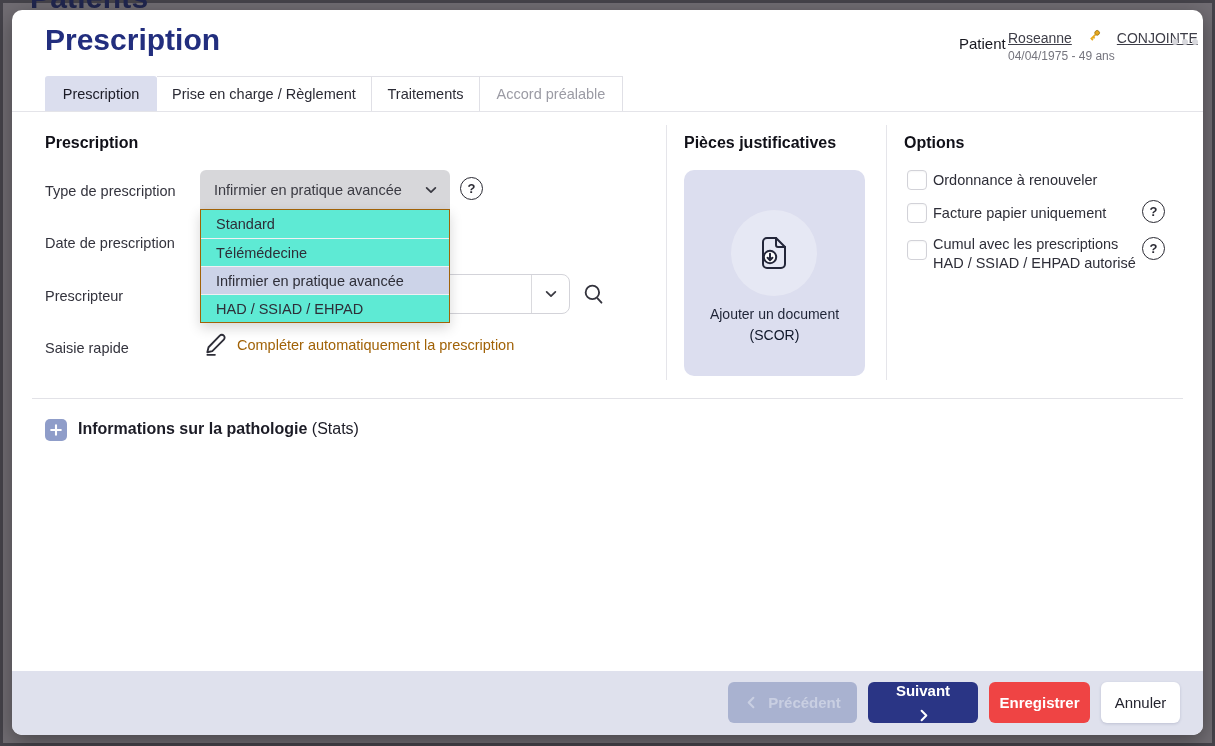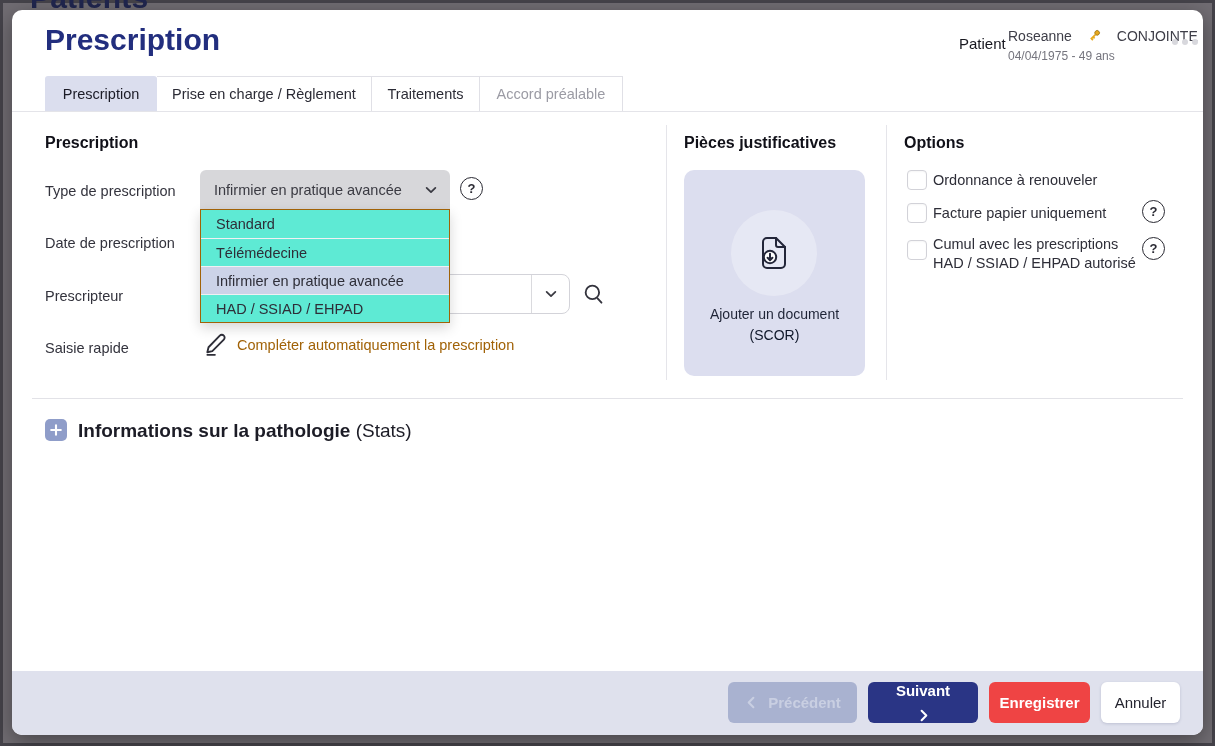--- a/index.html
+++ b/index.html
@@ -13,21 +13,21 @@
                     color:#20264f; letter-spacing:.2px; }
 
   
   .modal { position:absolute; left:12px; top:10px; width:1191px; height:725px;
            background:#ffffff; border-radius:10px; box-shadow:0 6px 22px rgba(0,0,0,.38); }
 
   
   .modal-title { position:absolute; left:33px; top:13px; font-size:30px; font-weight:700; color:#222e7e; }
   .patient-label { position:absolute; left:923px; top:25px; font-size:15px; font-weight:400; color:#17171f;margin-left:24px; }
   .patient-block { position:absolute; left:996px; top:18px; width:165px; }
-  .patient-name { font-size:14px; color:#3e3e48; white-space:nowrap; display:flex; align-items:flex-start; gap:15px; }
+  .patient-name { font-size:14px; color:#3e3e48; white-space:nowrap; display:flex; align-items:flex-end; gap:15px;text-decoration:underline; }
   .patient-birth { font-size:12px; color:#75757e; margin-top:3px; }
   .ellipsis { position:absolute; left:1160px; top:29px; display:flex; gap:4px; cursor:pointer; }
   .ellipsis span { width:6px; height:6px; border-radius:50%; background:#d8d8dd; }
 
   
   .tabbar { position:absolute; left:0; top:66px; width:1191px; height:36px; border-bottom:1px solid #e4e4e9; }
   .tabs { position:absolute; left:33px; top:0; height:35px; display:flex; }
   .tab { height:35px; display:flex; align-items:center; justify-content:center; font-size:14.5px;
          color:#2b2b35; background:#fff; border:1px solid #e0e0e6; border-bottom:none; cursor:pointer; }
   .tab + .tab { border-left:none; }
@@ -83,21 +83,21 @@
 
   
   .checkbox { position:absolute; width:20px; height:20px; background:#fff; border:1px solid #d2d2d8;
               border-radius:4px; box-shadow:inset 0 1px 2px rgba(0,0,0,.04); cursor:pointer; }
   .cb-label { position:absolute; font-size:14.5px; color:#2e2e38; line-height:19px; }
 
   
   .plus-btn { position:absolute; left:33px; top:409px; width:22px; height:22px; background:#8f9dc9;
               border-radius:5px; color:#fff; display:flex; align-items:center; justify-content:center;
               cursor:pointer; }
-  .patho-text { position:absolute; left:66px; top:410px; font-size:19px; color:#1c1c26; }
+  .patho-text { position:absolute; left:66px; top:410px; font-size:16px; color:#1c1c26; }
   .patho-text b { font-weight:700; }
 
   
   .footer { position:absolute; left:0; bottom:0; width:1191px; height:64px; background:#dfe1ed;
             border-radius:0 0 10px 10px; }
   .btn { position:absolute; top:11px; height:41px; border:none; border-radius:6px; font-family:"Liberation Sans",sans-serif;
          font-size:15px; font-weight:700; display:flex; align-items:center; justify-content:center; gap:9px;
          cursor:pointer; }
   .btn-prev { left:716px; width:129px; background:#a9b2d0; color:#c9cfe2; cursor:default; }
   .btn-next { left:856px; width:110px; background:#2a3585; color:#fff;flex-direction:column; }

